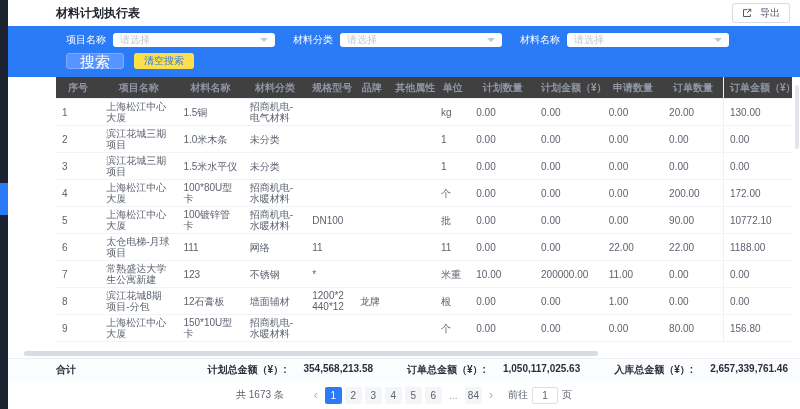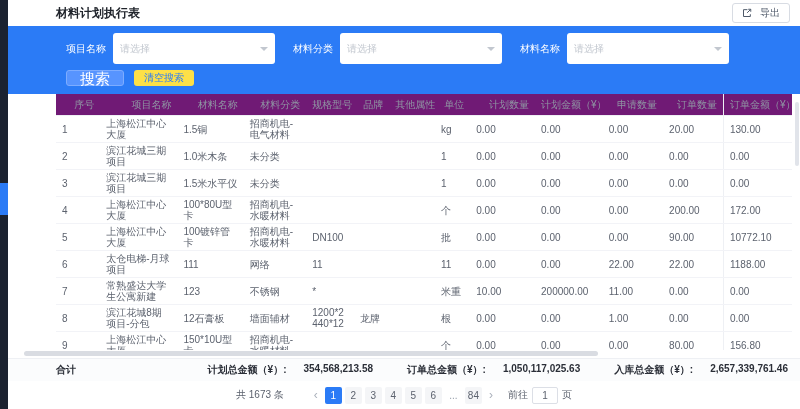--- a/index.html
+++ b/index.html
@@ -10,30 +10,30 @@
   .main{flex:1;min-width:0;display:flex;flex-direction:column}
 
   .topbar{height:26px;flex:none;display:flex;align-items:center;justify-content:space-between;padding:0 10px 0 48px;background:#fff}
   .title{font-size:12px;font-weight:700;color:#20242b}
   .export-btn{display:flex;align-items:center;gap:8px;background:#fff;border:1px solid #d8dce3;border-radius:3px;padding:2px 9px;font-size:10px;color:#4e5969;cursor:pointer}
 
   .filter-area{flex:none;background:#2b7bf6;padding:7px 10px 8px 58px}
   .filter-row{display:flex;align-items:center;gap:18px}
   .filter-item{display:flex;align-items:center;gap:7px}
   .f-label{color:#fff;font-size:10px;white-space:nowrap}
-  .f-select{width:162px;height:31px;background:#fff;border-radius:3px;display:flex;align-items:center;justify-content:space-between;padding:0 7px;cursor:pointer}
+  .f-select{width:162px;height:14px;background:#fff;border-radius:3px;display:flex;align-items:center;justify-content:space-between;padding:0 7px;cursor:pointer}
   .ph{color:#c2c7cf;font-size:10px}
   .chev{width:0;height:0;border-left:4px solid transparent;border-right:4px solid transparent;border-top:4px solid #c2c7cf}
   .action-row{margin-top:6px;display:flex;align-items:center;gap:10px}
   .search-btn{background:#5794ff;border:1px solid #7dacff;color:#fff;font-size:15px;padding:2px 13px;height:16px;line-height:11px;border-radius:3px;cursor:pointer}
   .clear-btn{background:#fde047;border:none;color:#2b7bf6;font-size:10px;padding:2px 10px;height:16px;line-height:12px;border-radius:3px;cursor:pointer}
 
   .table-wrap{flex:1;min-height:0;position:relative;padding:0 8px 0 48px;overflow:hidden;background:#fff}
   table{width:100%;border-collapse:collapse;table-layout:fixed}
-  th{font-size:10px;color:#8f95a3;font-weight:400;text-align:right;padding:5px 6px;background:#701a75;border-bottom:1px solid #eef0f4;line-height:11px;white-space:nowrap;overflow:hidden}
+  th{font-size:10px;color:#8f95a3;font-weight:700;text-align:center;padding:5px 6px;background:#404040;border-bottom:1px solid #eef0f4;line-height:11px;white-space:nowrap;overflow:hidden}
   td{font-size:10px;color:#5c626e;padding:2px 6px;line-height:11px;border-bottom:1px solid #f2f3f7;word-break:break-all;vertical-align:middle;overflow:hidden}
   th:last-child,td:last-child{border-left:1px solid #eef0f4}
   .v-thumb{position:absolute;right:1px;top:8px;width:4px;height:64px;background:#e1e4ea;border-radius:2px;cursor:pointer}
 
   .h-scrollbar{flex:none;height:8px;position:relative;background:#fff;margin:0 8px}
   .h-thumb{position:absolute;left:8px;top:1px;height:5px;width:74%;background:#d9dce2;border-radius:3px;cursor:pointer}
 
   .summary-row{flex:none;height:23px;background:#fbfcfd;border-top:1px solid #eef0f4;display:flex;align-items:center;font-size:10px;padding:0 12px 0 48px}
   .sum-label{font-weight:700;color:#2b2f38;margin-right:auto}
   .sum-item{margin-left:34px;display:flex;gap:17px;white-space:nowrap}

